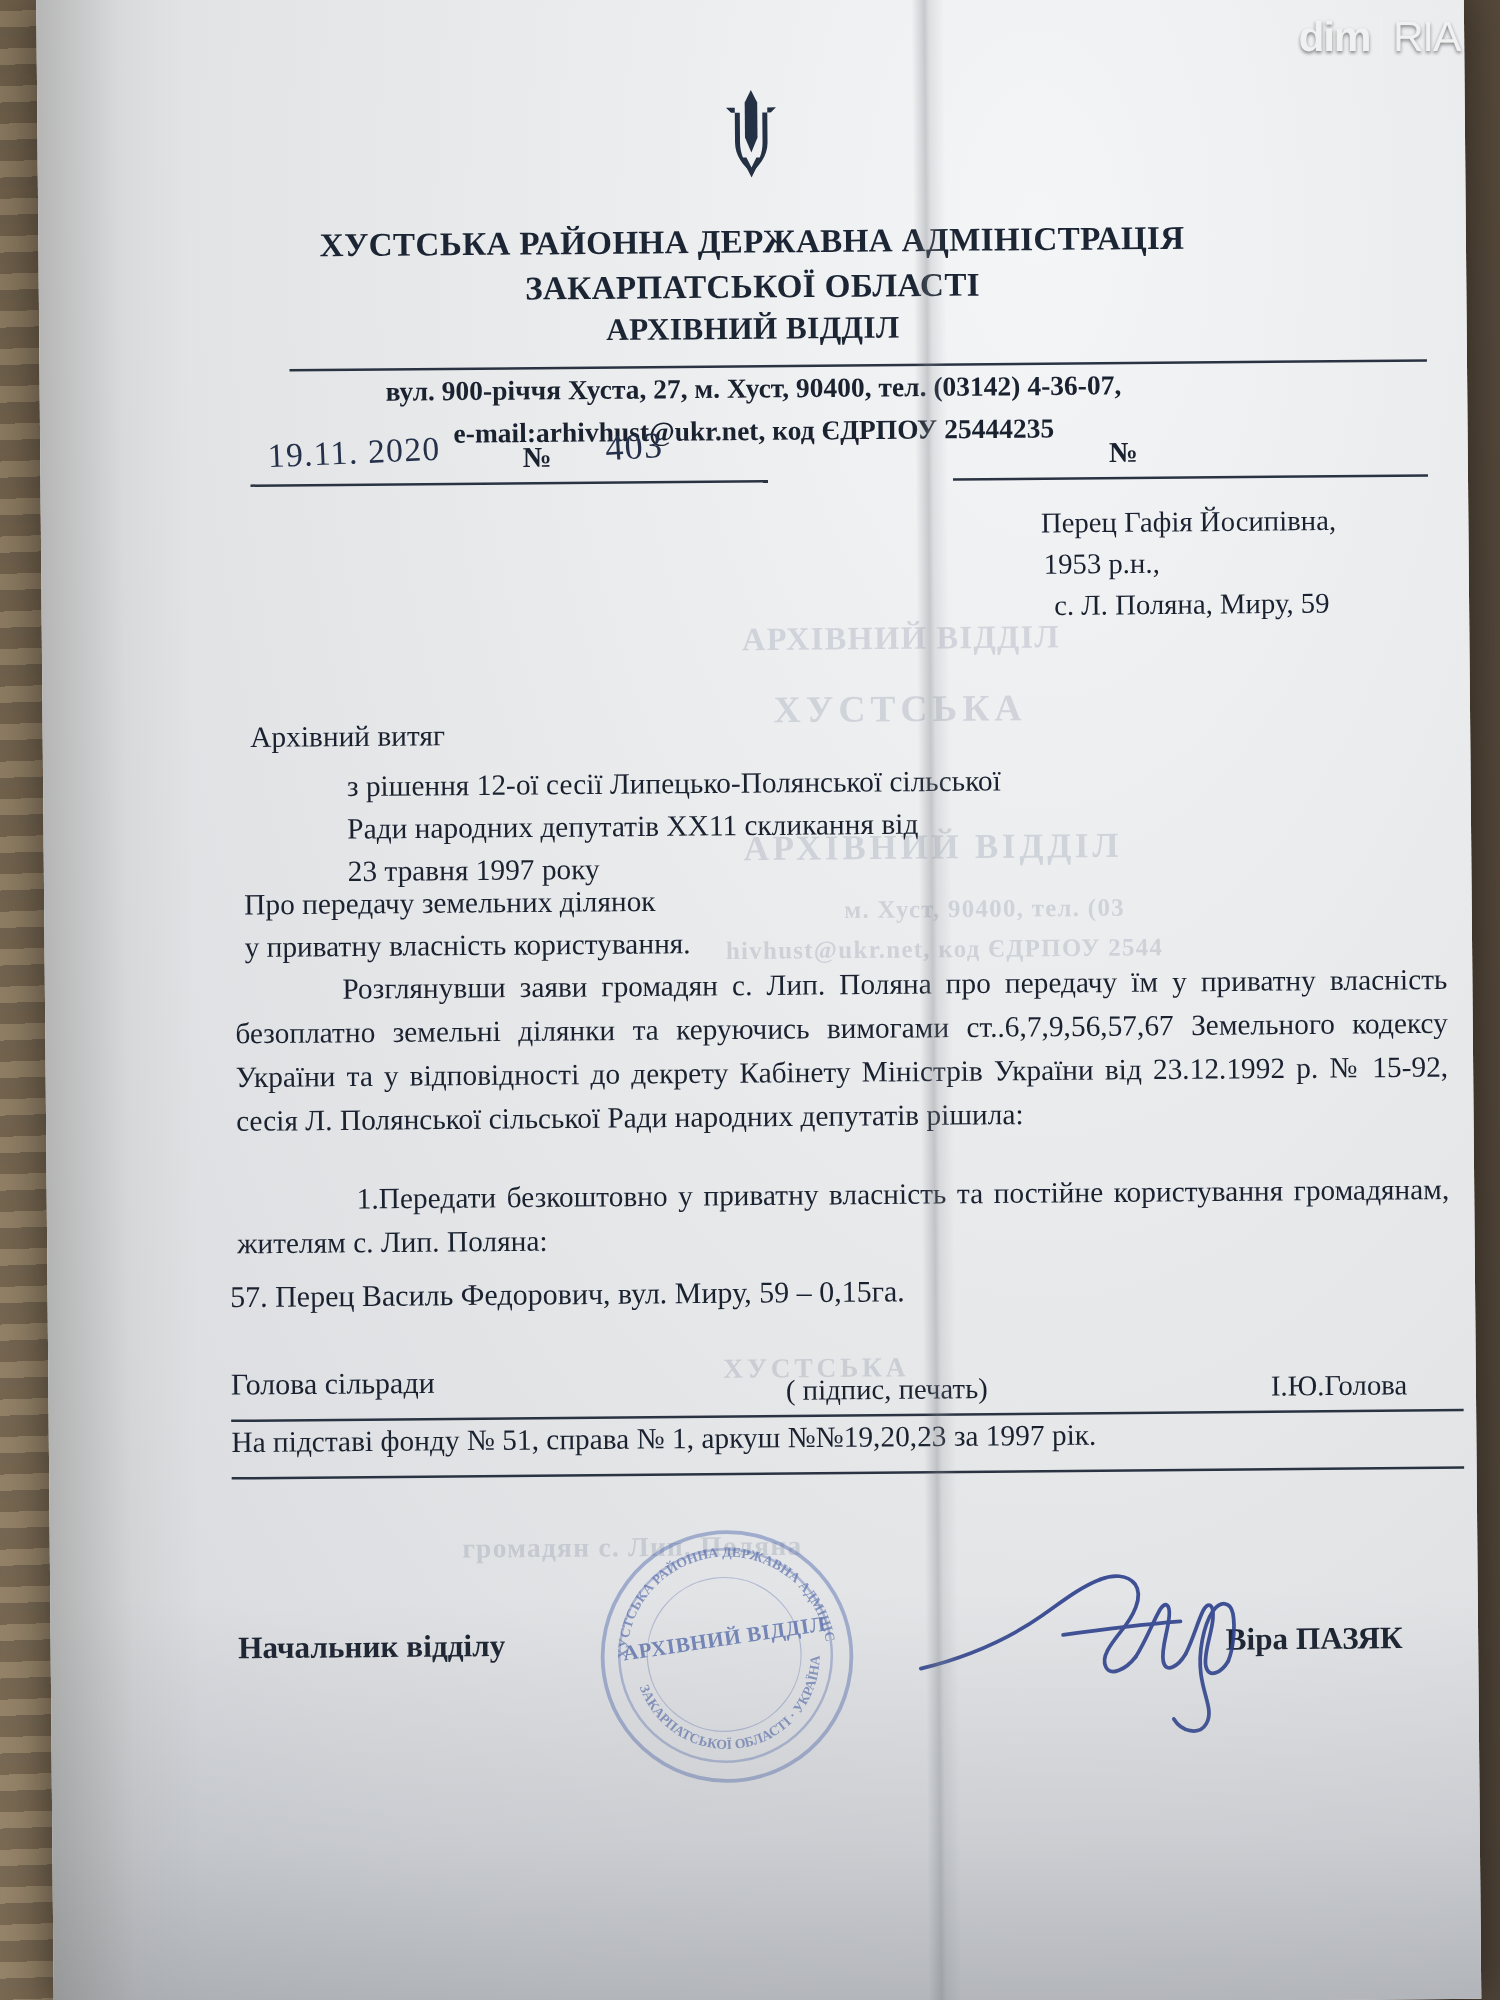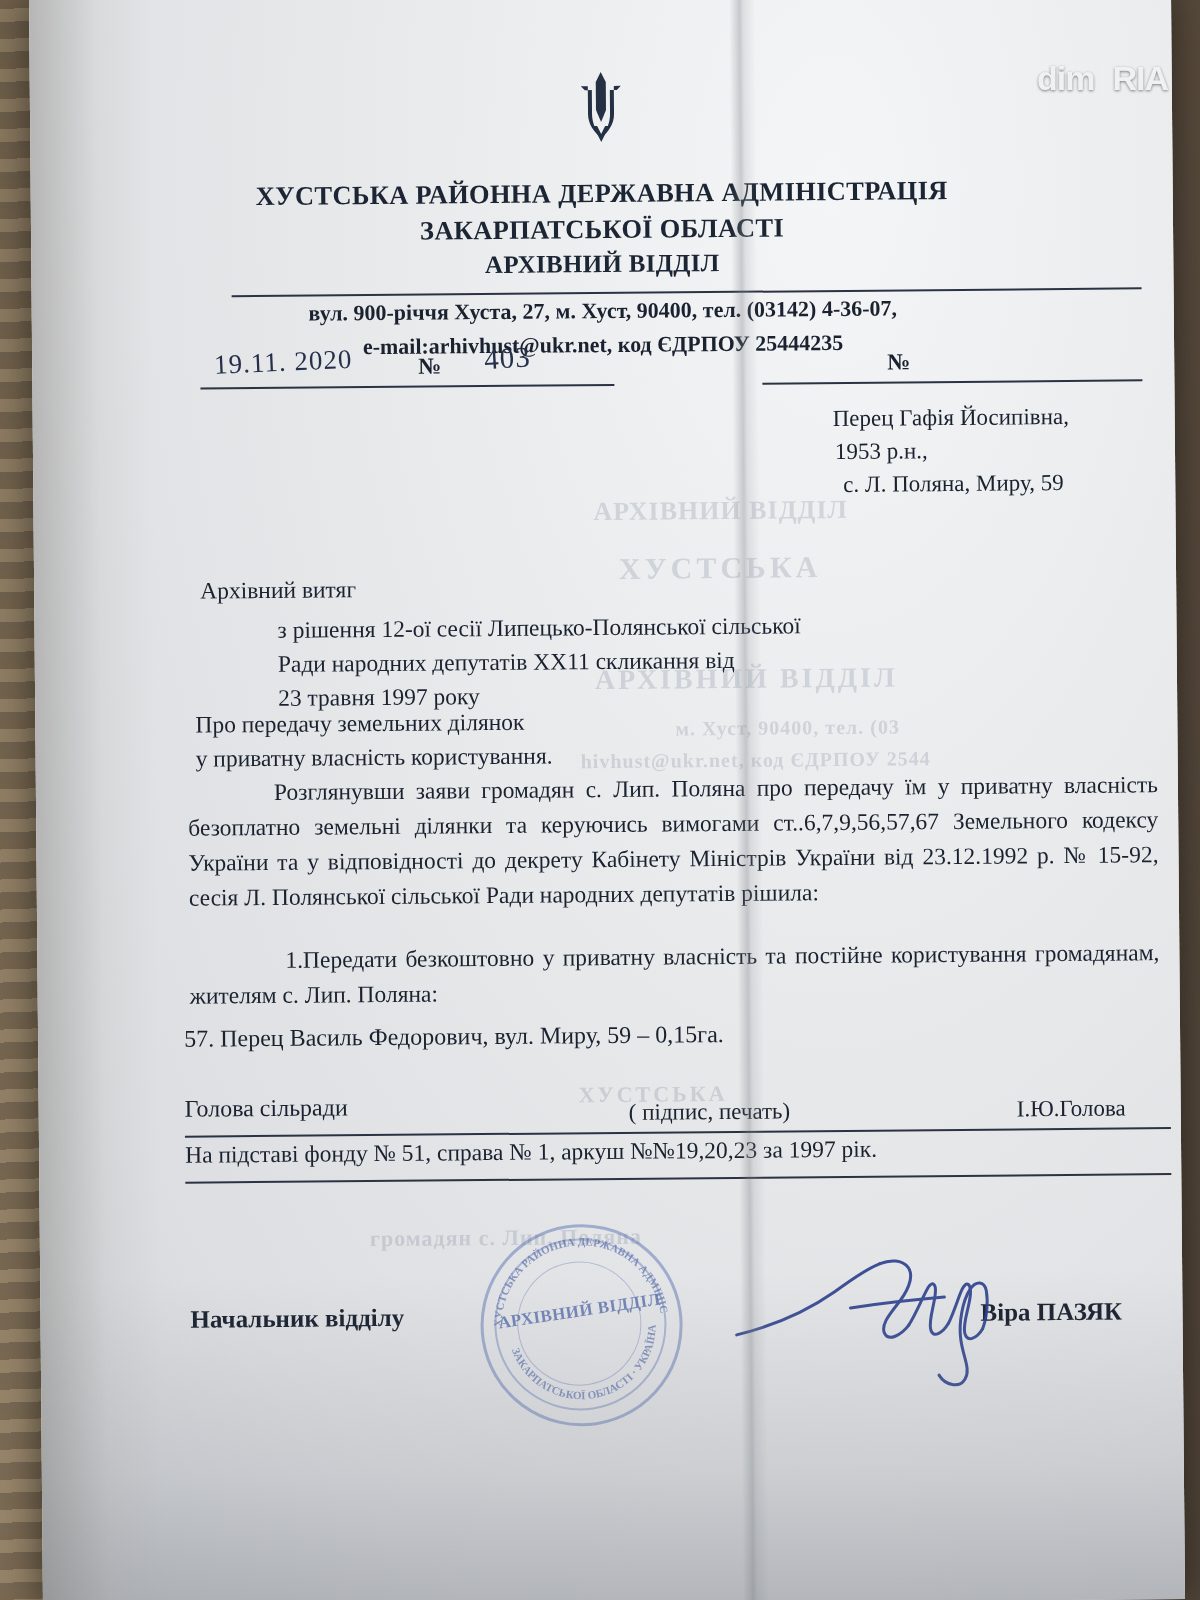--- a/index.html
+++ b/index.html
@@ -108,39 +108,38 @@
   
   #watermark {
     position: absolute;
     right: 26px;
     top: 6px;
     display: flex;
     align-items: center;
     height: 44px;
     padding: 2px 6px;
     opacity: 0.95;
-    margin-top: 48px;
   }
   #watermark .wm-dim {
     font-family: "Liberation Sans", sans-serif;
     font-weight: 700;
     font-size: 34px;
     color: #f2f2f2;
     letter-spacing: -1px;
     text-shadow: 0 1px 3px rgba(0,0,0,0.5);
   }
   #watermark .wm-sep {
     width: 2px;
     height: 32px;
     background: rgba(240,240,240,0.75);
     margin: 0 8px;
   }
   #watermark .wm-ria {
     font-family: "Liberation Sans", sans-serif;
-    font-weight: 700;
+    font-weight: 400;
     font-size: 34px;
     color: #f2f2f2;
     letter-spacing: -1px;
     text-shadow: 0 1px 3px rgba(0,0,0,0.5);
   }
 
   
   #coat {
     position: absolute;
     left: 50%;

